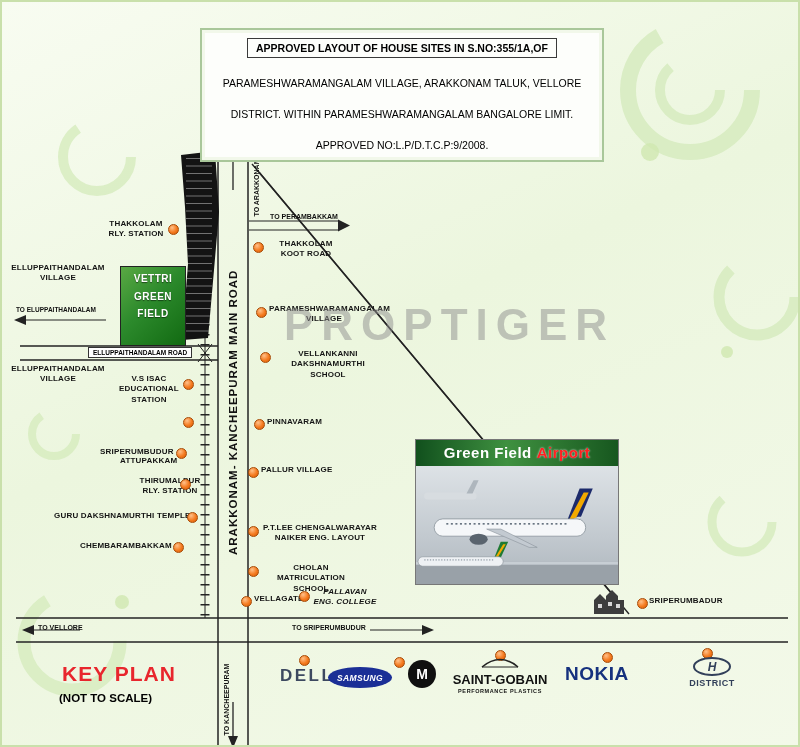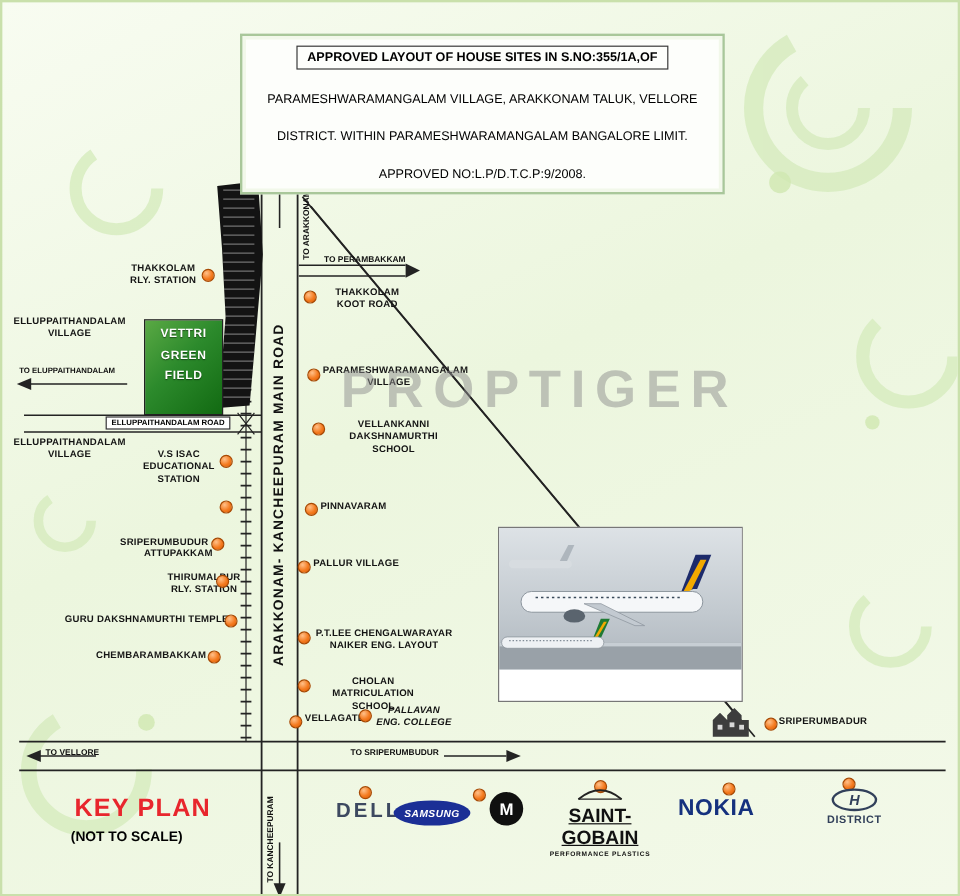--- a/index.html
+++ b/index.html
@@ -46,21 +46,21 @@
                    font-size:21px; letter-spacing:1px; z-index:3; }
   #keyplan-sub { position:absolute; left:57px; top:690px; font-weight:bold; font-size:11.5px; z-index:3; }
   .brand { position:absolute; z-index:3; }
   #b-dell { left:278px; top:664px; font-weight:bold; font-size:17px; letter-spacing:2.5px; color:#3d4960; }
   #b-samsung { left:326px; top:665px; width:64px; height:21px; background:#1b2f96; border-radius:50%;
                display:flex; align-items:center; justify-content:center; color:#fff; font-weight:bold;
                font-style:italic; font-size:8.5px; letter-spacing:.4px; }
   #b-moto { left:406px; top:658px; width:28px; height:28px; background:#101010; border-radius:50%;
             display:flex; align-items:center; justify-content:center; color:#fff; font-weight:bold; font-size:14px; }
   #b-sg { left:446px; top:652px; width:104px; text-align:center; }
-  #b-sg .sg-name { font-weight:bold; font-size:16px; color:#111;text-decoration:underline; }
+  #b-sg .sg-name { font-weight:bold; font-size:13px; color:#111; }
   #b-sg .sg-sub { font-weight:bold; font-size:5.5px; letter-spacing:.6px; color:#111; margin-top:1px; }
   #b-nokia { left:563px; top:661px; font-weight:bold; font-size:19px; color:#15317e; letter-spacing:.5px; }
   #b-hyundai { left:674px; top:655px; width:72px; text-align:center; color:#32405a; }
   #b-hyundai .oval { width:38px; height:19px; border:2.5px solid #32405a; border-radius:50%; margin:0 auto;
                      display:flex; align-items:center; justify-content:center; font-weight:bold;
                      font-style:italic; font-size:12px; box-sizing:border-box; }
   #b-hyundai .htext { font-weight:bold; font-size:9px; letter-spacing:.5px; margin-top:2px; }
   .f65 { font-size:6.5px; } .f7 { font-size:7px; }
   #ell-road-lbl { position:absolute; left:86px; top:345px; background:#fff; border:1px solid #333;
                   padding:1px 4px; font-weight:bold; font-size:6.5px; z-index:3; white-space:nowrap; }
@@ -216,20 +216,23 @@
   <span class="dot" style="left:258px; top:350px;"></span>
   <span class="dot" style="left:252px; top:417px;"></span>
   <span class="dot" style="left:246px; top:465px;"></span>
   <span class="dot" style="left:246px; top:524px;"></span>
   <span class="dot" style="left:246px; top:564px;"></span>
   <span class="dot" style="left:239px; top:594px;"></span>
   <span class="dot" style="left:297px; top:589px;"></span>
   <span class="dot" style="left:635px; top:596px;"></span>
 
   <div id="airport">
+    <div class="ap-title">
+      <span>Green Field</span><span class="accent">Airport</span>
+    </div>
     <div class="ap-photo">
       <svg width="100%" height="100%" viewBox="0 0 200 116" preserveAspectRatio="none">
         <rect x="0" y="94" width="200" height="22" fill="#99a1a8"></rect>
         <rect x="0" y="94" width="200" height="3" fill="#c7ced4"></rect>
         <g>
           <rect x="8" y="26" width="52" height="7" rx="3.5" fill="#d7dce0"></rect>
           <polygon points="50,27 57,14 62,14 56,27" fill="#aeb6bd"></polygon>
         </g>
         <g>
           <polygon points="148,58 162,22 175,22 160,58" fill="#1c2a6b"></polygon>

